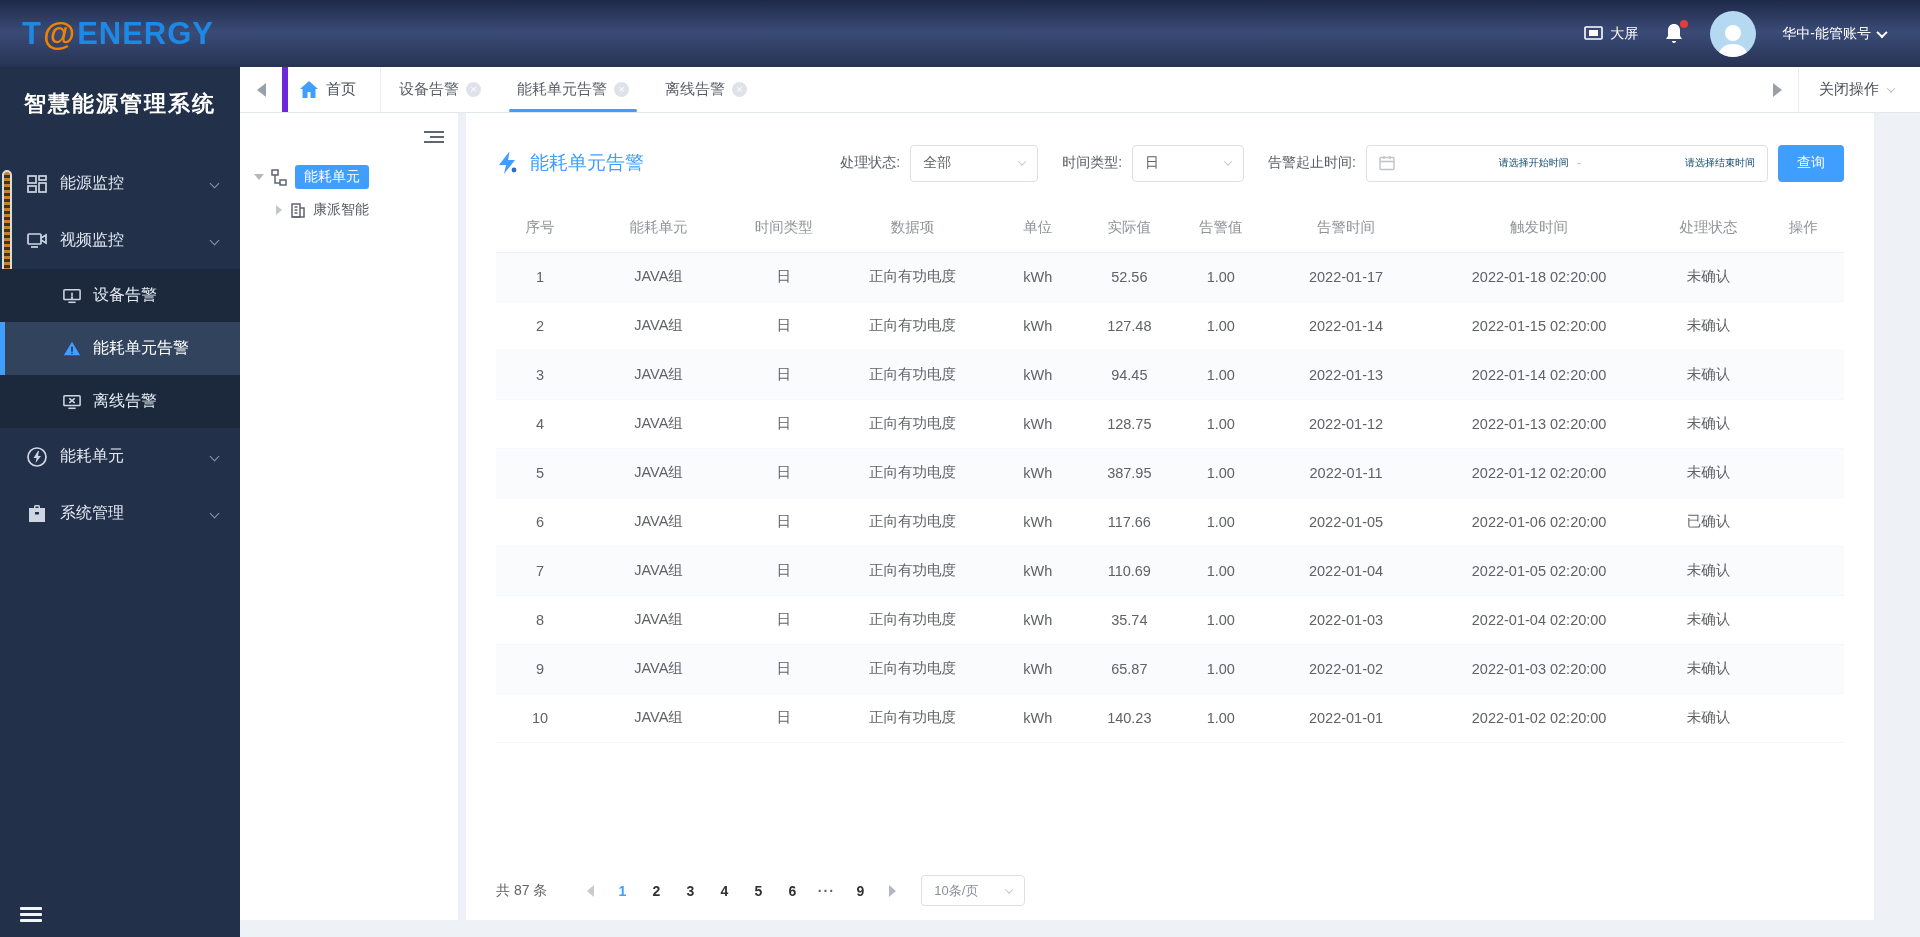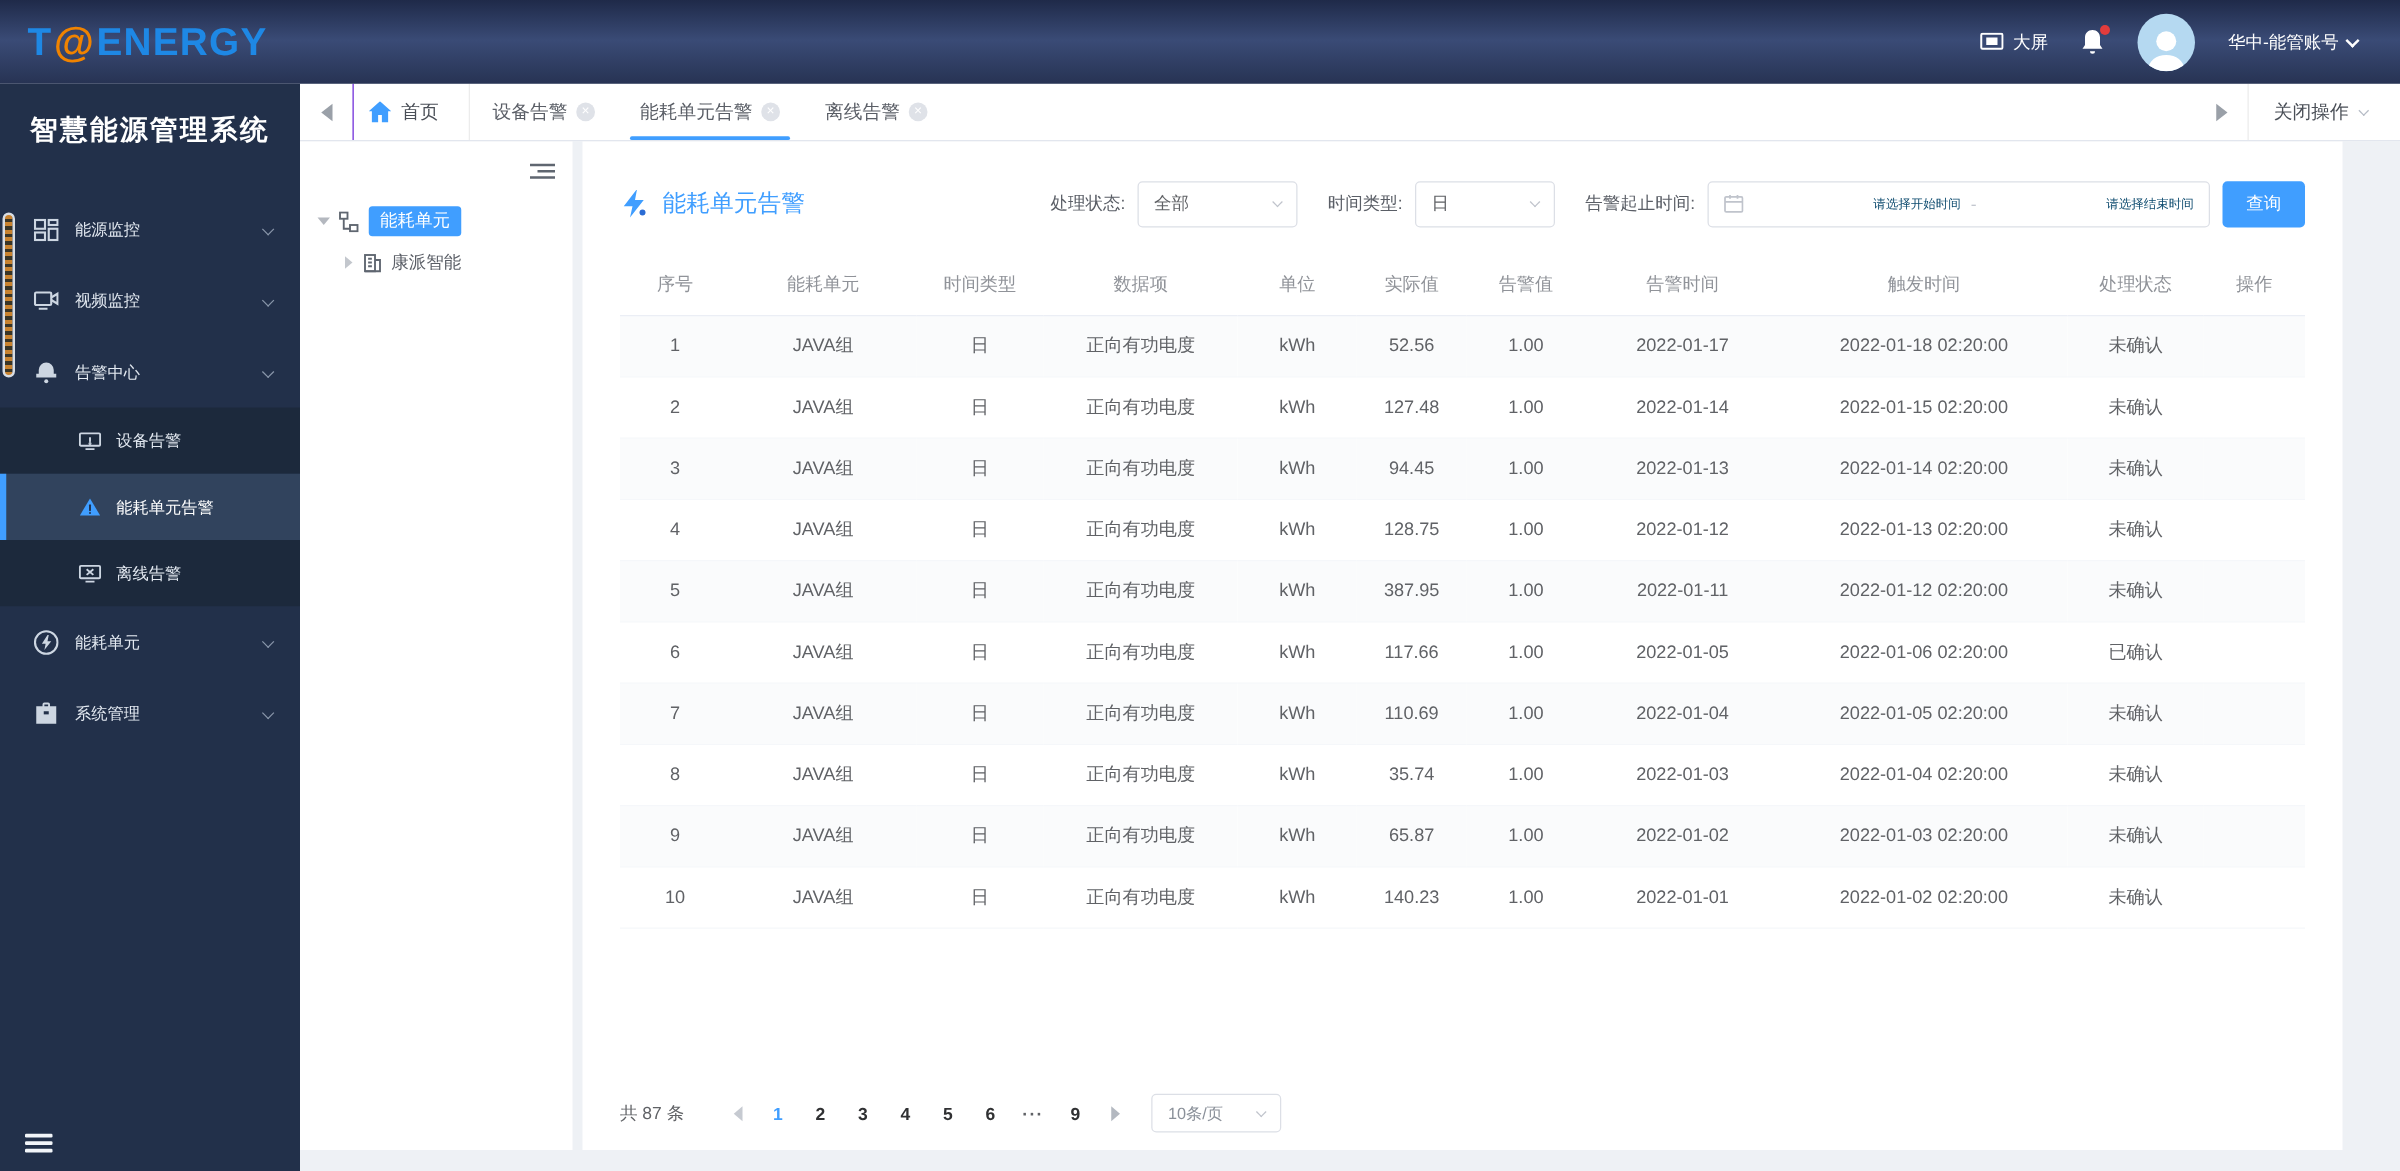--- a/index.html
+++ b/index.html
@@ -20,37 +20,37 @@
   .avatar { width:46px; height:46px; border-radius:50%; background:#b5d9f1; display:flex; align-items:flex-end; justify-content:center; overflow:hidden; }
   .chev { width:8px; height:8px; border-right:2px solid currentColor; border-bottom:2px solid currentColor; transform:rotate(45deg) translate(-1px,-1px); display:inline-block; }
   .chev.small { width:6px; height:6px; border-width:1.5px; }
 
   
   .sidebar { position:absolute; top:67px; left:0; width:240px; bottom:0; background:#22304a; z-index:20; }
   .side-title { margin-top:22px; text-align:center; color:#fff; font-size:22px; font-weight:700; letter-spacing:2px; }
   .scrollthumb { position:absolute; left:2px; top:103px; width:10px; height:132px; border:2px solid #d8dde4; border-radius:6px;
                  background:repeating-linear-gradient(180deg,#c8822f 0 3px,#3a3526 3px 6px); }
   .side-menu { margin-top:36px; }
-  .side-item { height:57px; display:flex; align-items:center; padding-left:27px; color:#e3e9f1; font-size:13px; cursor:pointer; position:relative; }
+  .side-item { height:57px; display:flex; align-items:center; padding-left:27px; color:#e3e9f1; font-size:16px; cursor:pointer; position:relative; }
   .side-item .mi { width:20px; height:20px; margin-right:13px; color:#cdd6e2; flex:0 0 20px; }
   .side-item .side-chev { position:absolute; right:22px; width:7px; height:7px; border-right:1.5px solid #8a97ab; border-bottom:1.5px solid #8a97ab; transform:rotate(45deg); }
   .side-item.sub { height:53px; padding-left:63px; background:#1c293c; }
   .side-item.sub .mi { width:18px; height:18px; flex-basis:18px; margin-right:12px; }
   .side-item.active { background:#31435d; border-left:5px solid #409eff; padding-left:58px; color:#fff; }
   .side-item.active .mi { color:#409eff; }
   .side-burger { position:absolute; left:20px; bottom:14px; width:22px; height:16px; cursor:pointer; }
   .side-burger i { display:block; height:3px; background:#f2f5f9; margin-bottom:3px; border-radius:1px; }
 
   
   .tabbar { position:absolute; left:240px; top:67px; right:0; height:46px; background:#fff; border-bottom:1px solid #e2e6ee;
             display:flex; align-items:stretch; z-index:10; }
   .tab-arrow { width:42px; display:flex; align-items:center; justify-content:center; cursor:pointer; }
   .tri-l { width:0; height:0; border-top:7px solid transparent; border-bottom:7px solid transparent; border-right:9px solid #9aa0a8; }
   .tri-r { width:0; height:0; border-top:7px solid transparent; border-bottom:7px solid transparent; border-left:9px solid #9aa0a8; }
-  .home-tab { display:flex; align-items:center; gap:8px; padding:0 24px 0 12px; font-size:15px; color:#4a4f57; border-left:1px solid #6d28d9; border-right:1px solid #ececec; cursor:pointer; }
+  .home-tab { display:flex; align-items:center; gap:8px; padding:0 24px 0 12px; font-size:15px; color:#4a4f57; border-left:6px solid #6d28d9; border-right:1px solid #ececec; cursor:pointer; }
   .tabs { display:flex; align-items:stretch; }
   .tab { position:relative; display:flex; align-items:center; gap:7px; padding:0 18px; font-size:15px; color:#5a5e66; cursor:pointer; }
   .tab.active::after { content:""; position:absolute; left:10px; right:10px; bottom:0; height:3px; background:#409eff; border-radius:2px; }
   .tab-close { width:15px; height:15px; border-radius:50%; background:#dfe2e8; color:#fff; font-size:11px; line-height:15px; text-align:center; cursor:pointer; }
   .tab-right { margin-left:auto; display:flex; align-items:stretch; }
   .close-ops { display:flex; align-items:center; gap:9px; padding:0 26px 0 20px; border-left:1px solid #ececec; font-size:15px; color:#4a4f57; cursor:pointer; }
   .close-ops .chev { color:#b6bcc6; }
 
   
   .content { position:absolute; left:240px; top:113px; right:0; bottom:0; background:#eef1f5; }
@@ -162,30 +162,20 @@
         </div>
         <div class="side-item">
           <span class="mi">
             <svg viewBox="0 0 20 20" fill="none" stroke="currentColor" stroke-width="1.7">
               <rect x="1" y="3" width="13" height="10" rx="1"></rect>
               <path d="M14 7l5-3v8l-5-3"></path>
               <path d="M4 16h7"></path>
             </svg>
           </span>
           <span>视频监控</span>
-          <i class="side-chev"></i>
-        </div>
-        <div class="side-item">
-          <span class="mi">
-            <svg viewBox="0 0 20 20" fill="currentColor">
-              <path d="M10 2a6 6 0 0 0-6 6v3H2v3h16v-3h-2V8a6 6 0 0 0-6-6z"></path>
-              <circle cx="10" cy="17" r="1.6"></circle>
-            </svg>
-          </span>
-          <span>告警中心</span>
           <i class="side-chev"></i>
         </div>
         <div class="side-item sub">
           <span class="mi">
             <svg viewBox="0 0 20 20" fill="none" stroke="currentColor" stroke-width="1.7">
               <rect x="1" y="3" width="18" height="11" rx="1"></rect>
               <path d="M10 7v3" stroke-linecap="round"></path>
               <circle cx="10" cy="12" r="0.5" fill="currentColor"></circle>
               <path d="M6 17h8"></path>
             </svg>

